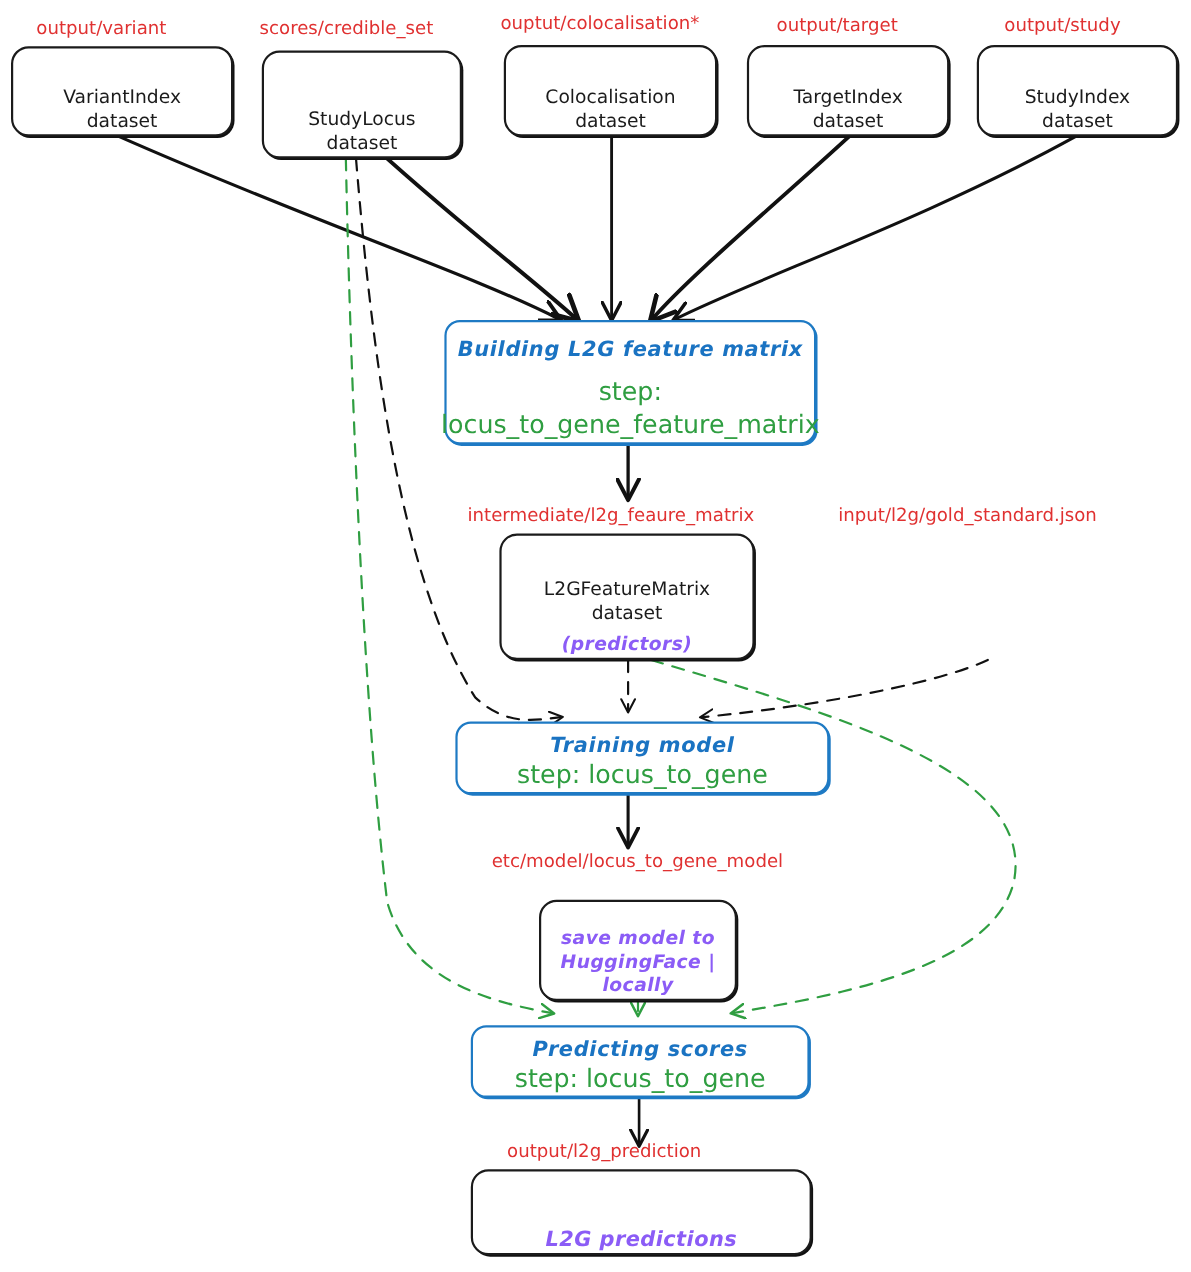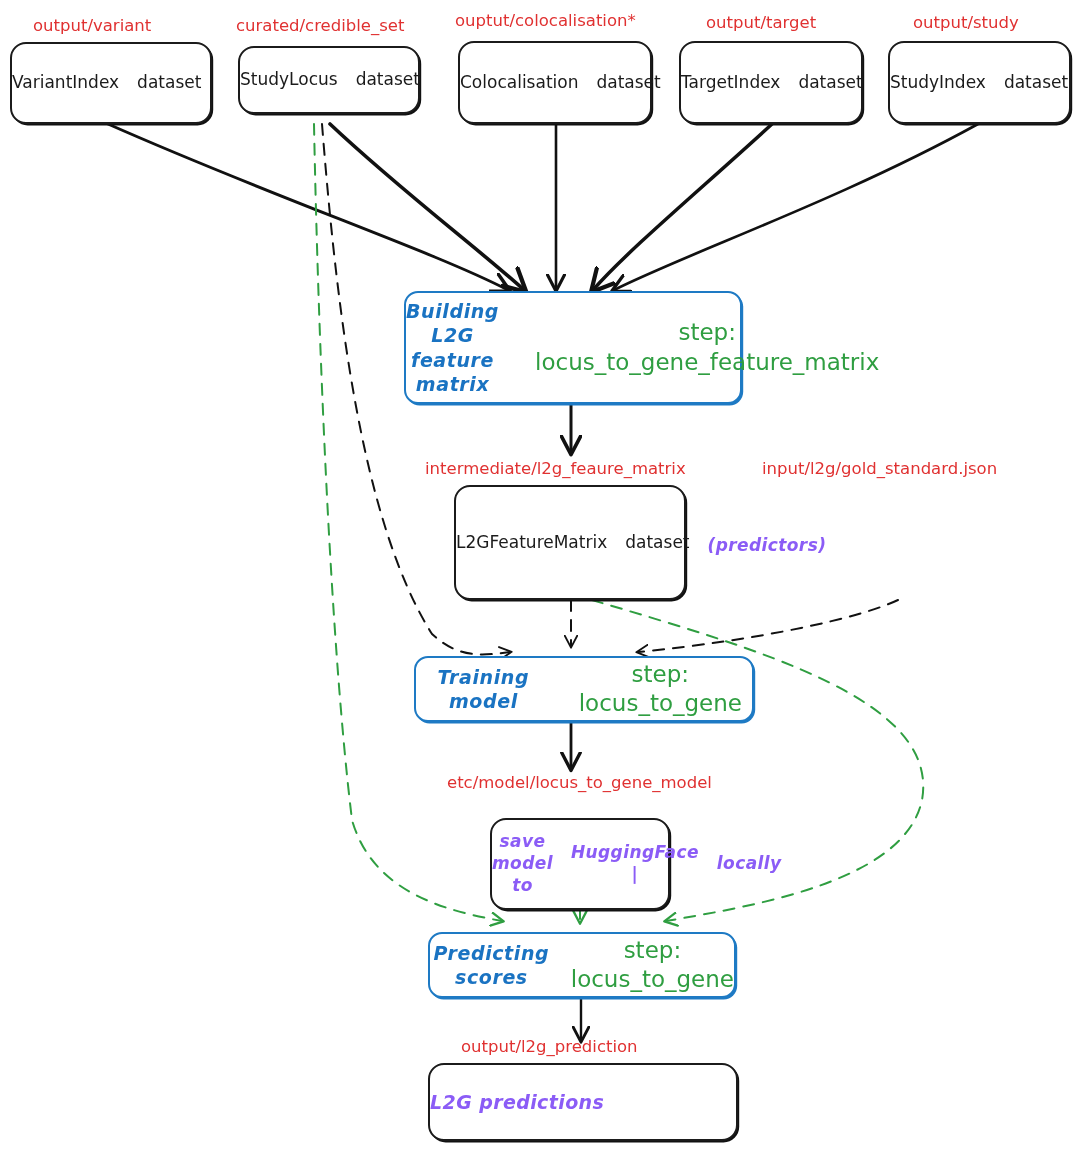--- a/index.html
+++ b/index.html
@@ -7,26 +7,25 @@
   body{
     font-family:"DejaVu Sans","Liberation Sans",sans-serif;
     width:1083px;height:1156px;overflow:hidden;
   }
   #stage{position:relative;width:1083px;height:1156px;background:#fff;}
   svg#wires{position:absolute;left:0;top:0;width:1083px;height:1156px;overflow:visible;}
 
   .node{
     position:absolute;
     box-sizing:border-box;
-    display:flex;flex-direction:row;
-    align-items:center;justify-content:flex-start;
+    display:flex;flex-direction:column;
+    align-items:center;justify-content:flex-end;
     text-align:center;
     background:#ffffff;
     z-index:5;
-    gap:18px;
   }
   .node.black{
     border:2.6px solid #1b1b1b;
     border-radius:16px;
     box-shadow:1.6px 1.8px 0 -0.4px #111;
   }
   .node.blue{
     border:2.8px solid #1e7ac4;
     border-radius:14px;
     box-shadow:1.6px 1.8px 0 -0.4px #1e7ac4;
@@ -104,35 +103,35 @@
 
       <path d="M314 124 C 318 330, 330 640, 352 820 C 372 890, 440 910, 502 921" marker-end="url(#ah-green)"></path>
 
       <path d="M592 600 C 760 650, 940 700, 922 800 C 905 880, 760 905, 666 921" marker-end="url(#ah-green)"></path>
 
       <path d="M580 888 L580 922" marker-end="url(#ah-green)"></path>
     </g>
   </svg>
 
   <div class="tag" style="left:33px;  top:16px;">output/variant</div>
-  <div class="tag" style="left:236px; top:16px;">curated/credible_set</div>
+  <div class="tag" style="left:236px; top:16px;">scores/credible_set</div>
   <div class="tag" style="left:455px; top:11px;">ouptut/colocalisation*</div>
   <div class="tag" style="left:706px; top:13px;">output/target</div>
   <div class="tag" style="left:913px; top:13px;">output/study</div>
   <div class="tag" style="left:425px; top:459px;">intermediate/l2g_feaure_matrix</div>
   <div class="tag" style="left:762px; top:459px;">input/l2g/gold_standard.json</div>
   <div class="tag" style="left:447px; top:773px;">etc/model/locus_to_gene_model</div>
   <div class="tag" style="left:461px; top:1037px;">output/l2g_prediction</div>
 
   <div class="node black" style="left:10px; top:42px; width:202px; height:82px;">
     <span class="ln sans">VariantIndex</span>
     <span class="ln sans">dataset</span>
   </div>
 
-  <div class="node black" style="left:238px; top:46px; width:182px; height:68px;">
+  <div class="node black" style="left:238px; top:46px; width:182px; height:98px;">
     <span class="ln sans">StudyLocus</span>
     <span class="ln sans">dataset</span>
   </div>
 
   <div class="node black" style="left:458px; top:41px; width:194px; height:83px;">
     <span class="ln sans">Colocalisation</span>
     <span class="ln sans">dataset</span>
   </div>
 
   <div class="node black" style="left:679px; top:41px; width:184px; height:83px;">

